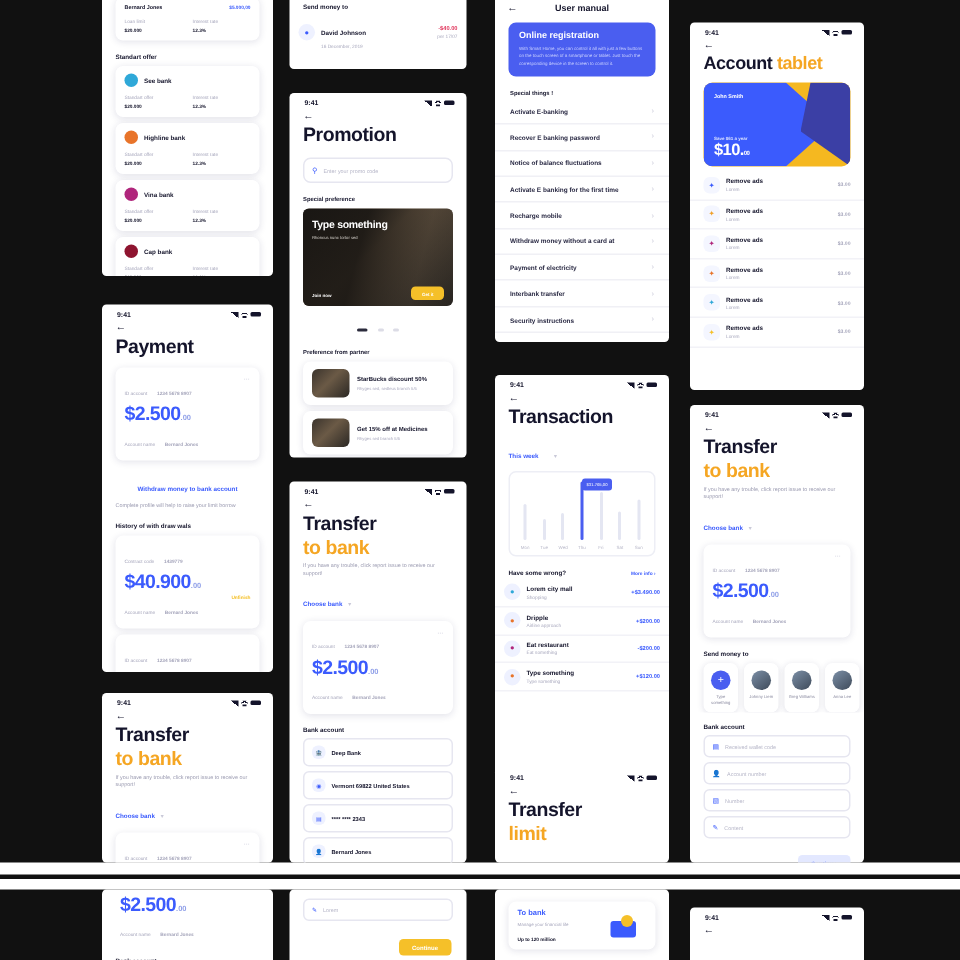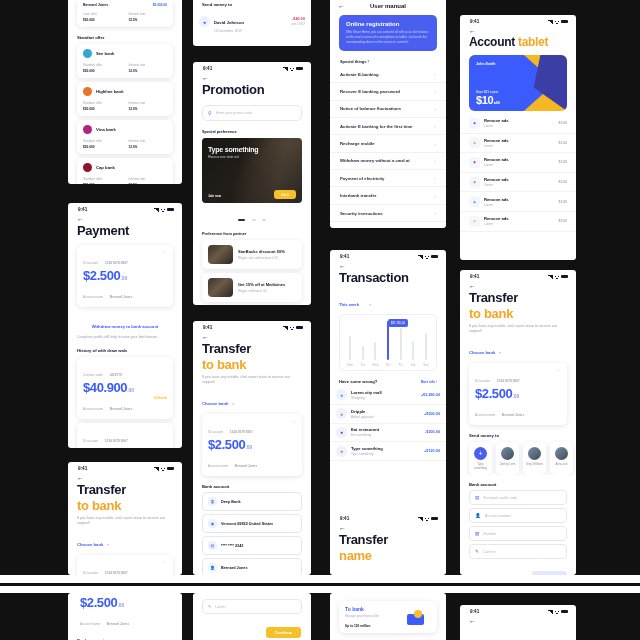--- a/index.html
+++ b/index.html
@@ -529,21 +529,21 @@
     <div class="sbar">
       <span>9:41</span>
       <span class="sbar-right">
           <i class="sig"></i>
           <i class="wifi"></i>
           <i class="batt"></i>
         </span>
     </div>
     <div class="back">←</div>
     <div class="ttl">Transfer</div>
-    <div class="ttl ttl-y">name</div>
+    <div class="ttl ttl-y">limit</div>
   </div>
 
   <div class="phone" style="left:330px; top:593px; width:116px; height:50px;">
     <div class="card" style="margin-top:8px;display:flex;justify-content:space-between;align-items:center;">
       <div>
         <div style="font-size:5px;font-weight:bold;color:#3b5bfd;">To bank</div>
         <div style="font-size:3px;color:#a8a8bd;margin-top:2px;">Manage your financial life</div>
         <div style="font-size:3.2px;color:#14142b;font-weight:bold;margin-top:6px;">Up to 120 million</div>
       </div>
       <div style="width:26px;height:20px;position:relative;">

